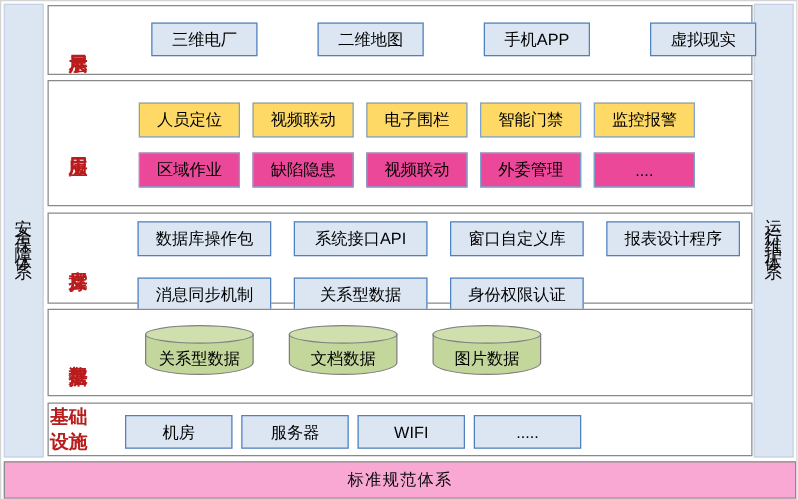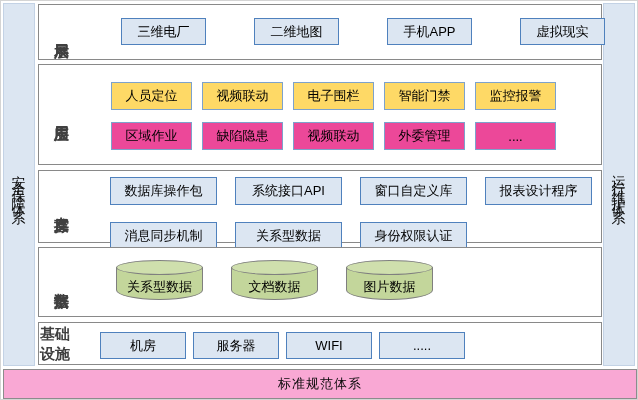--- a/index.html
+++ b/index.html
@@ -33,21 +33,21 @@
     background:#ffffff; border:1px solid #898989; box-sizing:border-box;
     display:flex;
   }
   .l1 { top:3px;   height:56px;  }
   .l2 { top:63px;  height:101px; }
   .l3 { top:169px; height:73px;  }
   .l4 { top:246px; height:70px;  }
   .l5 { top:321px; height:43px;  }
   .layer-label {
     flex:none; width:46px; display:flex; align-items:center; justify-content:center;
-    font-weight:bold; color:#404040;
+    font-weight:bold; color:#b91c1c;
   }
   .label-v {
     writing-mode:vertical-lr; text-orientation:upright;
     font-size:15px; letter-spacing:1px; line-height:1;
   }
   .label-2x2 {
     font-size:15px; width:32px; word-break:break-all; line-height:1.3; text-align:center;
   }
   .rows { flex:1; display:flex; flex-direction:column; }
   .row { display:flex; align-items:flex-start; }

